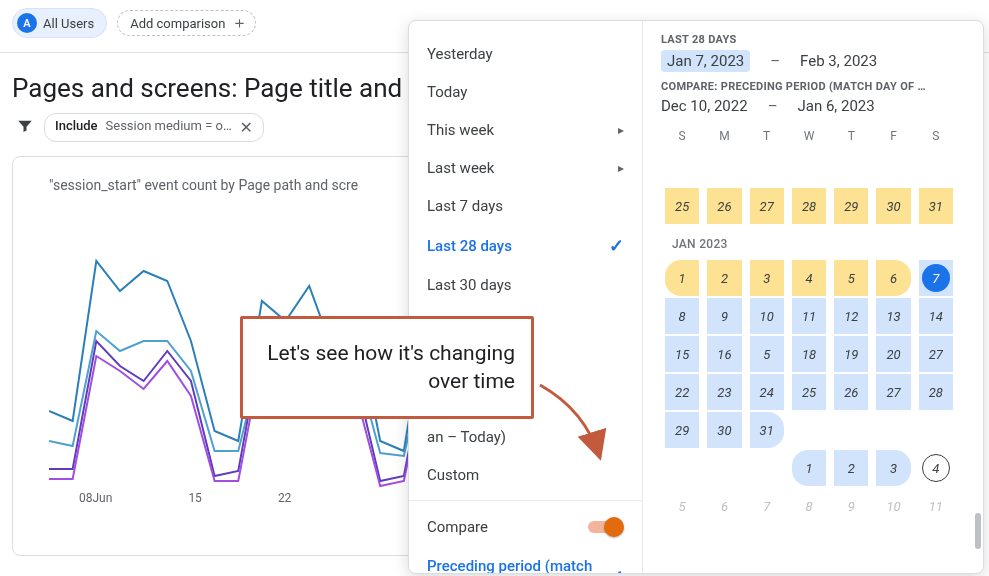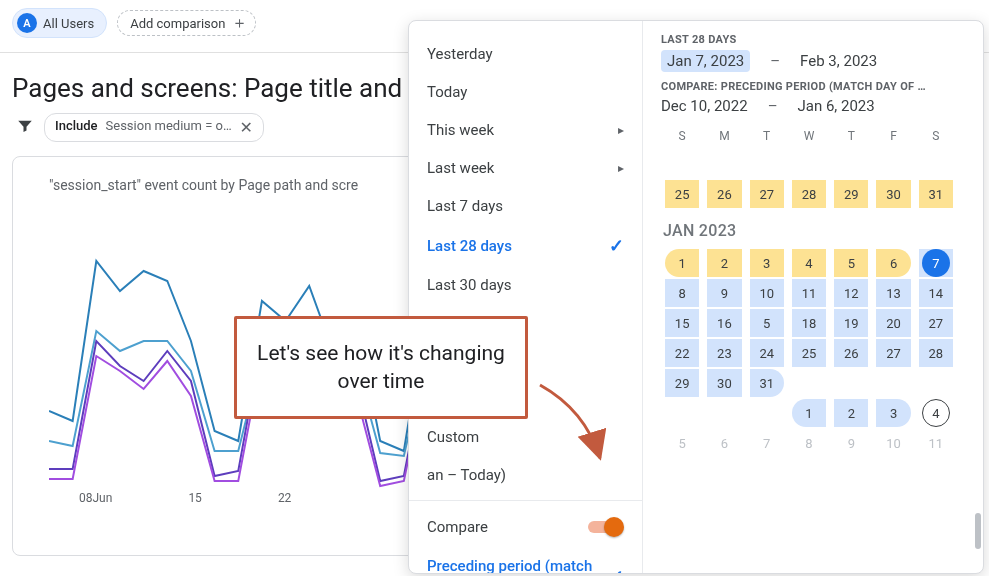--- a/index.html
+++ b/index.html
@@ -48,37 +48,37 @@
 
 .right-col { flex: 1; padding: 12px 12px 4px 18px; position: relative; display: flex; flex-direction: column; }
 .range-block { margin-bottom: 8px; }
 .range-label { font-size: 11px; font-weight: 700; color: #5f6368; letter-spacing: 0.3px; margin-bottom: 4px; white-space: nowrap; overflow: hidden; text-overflow: ellipsis; }
 .range-dates { display: flex; align-items: center; gap: 20px; font-size: 15px; color: #3c4043; }
 .range-dates .sel { background: #d2e3fc; padding: 2px 6px; border-radius: 4px; }
 .range-dates .dash { color: #5f6368; }
 
 .calendar { margin-top: 6px; flex: 1; overflow: hidden; }
 .dow { display: grid; grid-template-columns: repeat(7, 1fr); text-align: center; font-size: 12px; color: #70757a; margin-bottom: 6px; padding-right: 14px; }
-.month-label { font-size: 16px; color: #70757a; font-weight: 500; letter-spacing: 0.3px; margin: 12px 0 8px 2px; }
+.month-label { font-size: 12px; color: #70757a; font-weight: 500; letter-spacing: 0.3px; margin: 12px 0 8px 11px; }
 .week { display: grid; grid-template-columns: repeat(7, 1fr); margin-right: 14px; }
-.day { height: 28px; display: flex; align-items: center; justify-content: center; font-size: 13px; color: #3c4043; position: relative; margin: 1px 4px; }
+.day { height: 36px; display: flex; align-items: center; justify-content: center; font-size: 13px; color: #3c4043; position: relative; margin: 1px 4px; font-style: italic; }
 .day.muted { color: #bdc1c6; }
 .day.r-yellow { background: #fde293; }
 .day.r-yellow-strip { background: #fde293; }
 .day.r-blue { background: #d2e3fc; }
 .day.start-yellow { border-top-left-radius: 16px; border-bottom-left-radius: 16px; }
 .day.end-yellow { border-top-right-radius: 16px; border-bottom-right-radius: 16px; }
 .day.start-blue { border-top-left-radius: 16px; border-bottom-left-radius: 16px; }
 .day.end-blue { border-top-right-radius: 16px; border-bottom-right-radius: 16px; }
 .day.circle-blue::before { content: ''; position: absolute; width: 28px; height: 28px; border-radius: 50%; background: #1a73e8; z-index: 1; }
 .day.circle-blue span { position: relative; z-index: 2; color: #fff; }
 .day.ring::before { content: ''; position: absolute; width: 26px; height: 26px; border-radius: 50%; border: 1px solid #3c4043; }
 .scrollbar-thumb { position: absolute; right: 2px; bottom: 24px; width: 6px; height: 36px; background: #bdc1c6; border-radius: 3px; }
 
-.callout { position: absolute; top: 316px; left: 234px; width: 294px; background: #fff; border: 3px solid #c25a3e; border-radius: 2px; padding: 20px 16px; text-align: center; font-size: 21px; color: #202124; line-height: 1.35; z-index: 20; }
+.callout { position: absolute; top: 316px; left: 240px; width: 294px; background: #fff; border: 3px solid #c25a3e; border-radius: 2px; padding: 20px 16px; text-align: right; font-size: 21px; color: #202124; line-height: 1.35; z-index: 20; }
 .arrow { position: absolute; top: 380px; left: 540px; z-index: 19; }
 .arrow svg { overflow: visible; }
 </style>
 </head>
 <body>
 
 <div class="topbar">
   <div class="chip chip-all">
     <span class="avatar-a">
         <span>A</span>
@@ -159,24 +159,24 @@
     <div class="menu-item">
         <span>Last 90 days</span>
       </div>
     <div class="menu-item">
         <span>ths</span>
       </div>
     <div class="menu-item">
         <span>ar year</span>
       </div>
     <div class="menu-item">
+        <span>an – Today)</span>
+      </div>
+    <div class="menu-item">
         <span>Custom</span>
-      </div>
-    <div class="menu-item">
-        <span>an – Today)</span>
       </div>
     <div class="divider"></div>
     <div class="compare-row">
       <span>Compare</span>
       <div class="toggle">
         <div class="toggle-track"></div>
           <div class="toggle-thumb"></div>
       </div>
     </div>
     <div class="menu-item selected menu-multiline">

